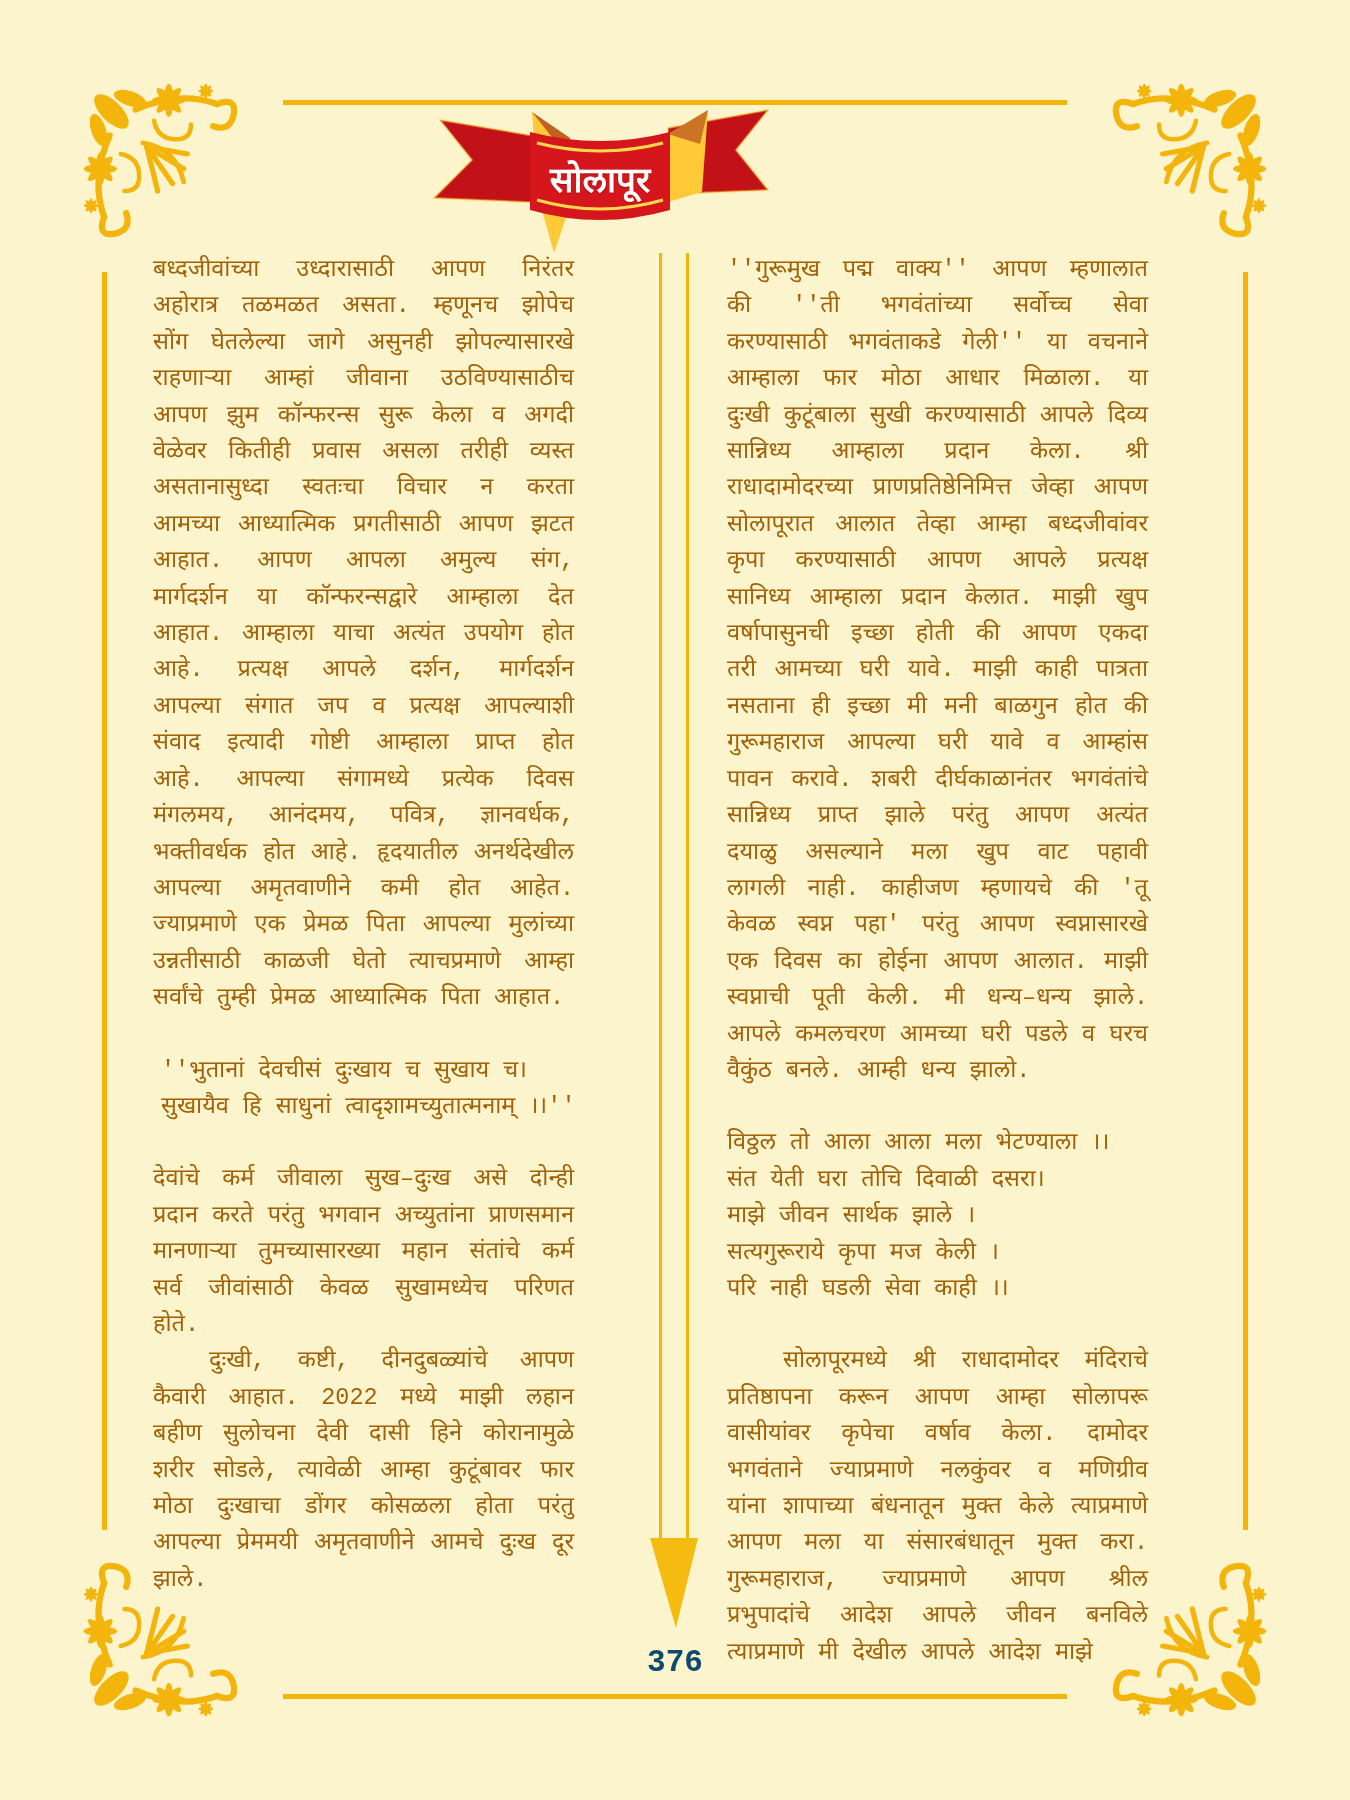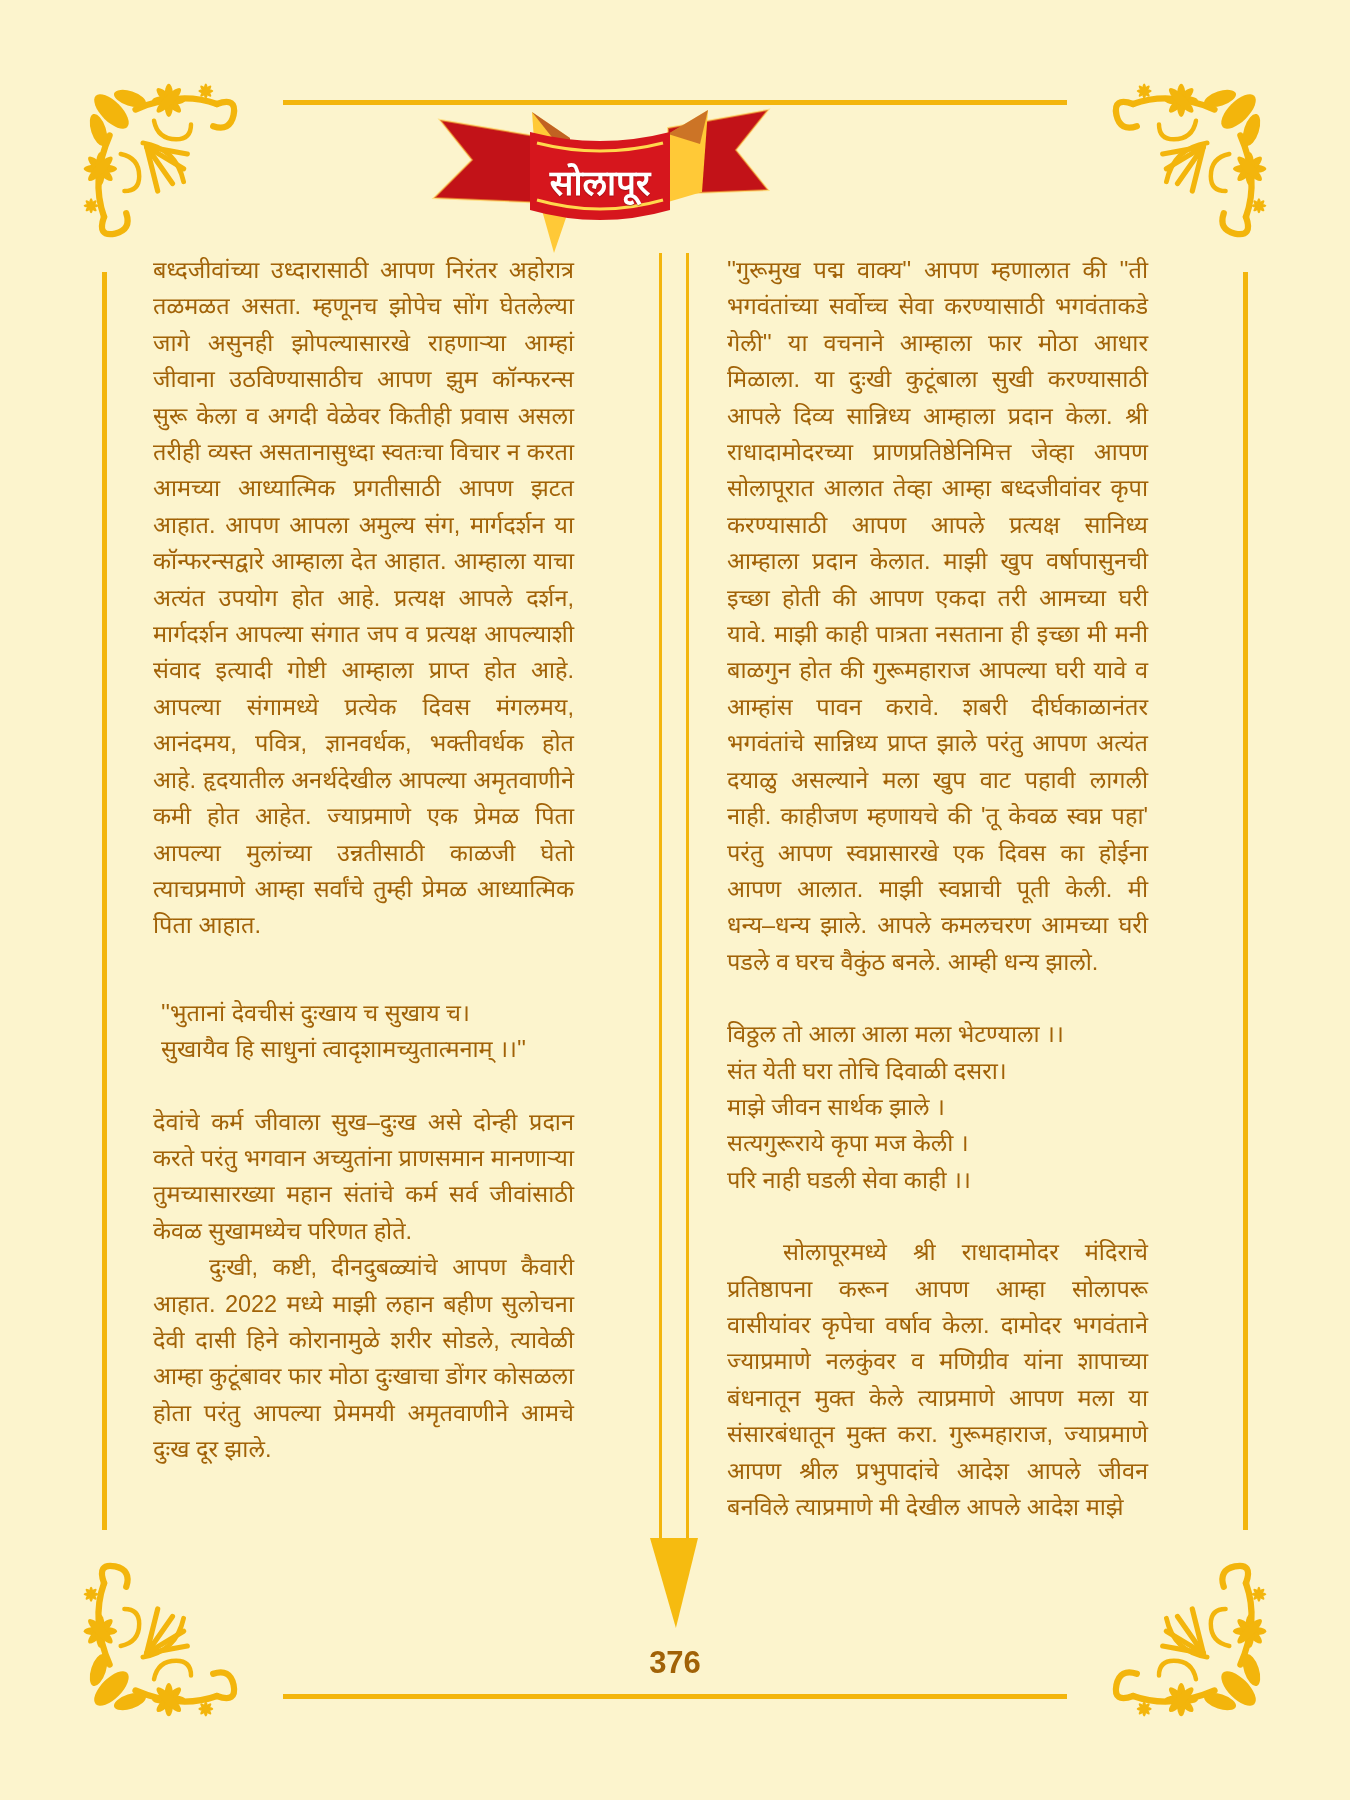--- a/index.html
+++ b/index.html
@@ -3,21 +3,21 @@
 <meta charset="utf-8">
 <style>
   html,body{margin:0;padding:0;}
   body{
     width:1350px;height:1800px;
     font-family:"Liberation Sans","DejaVu Sans",sans-serif;
     background:#FCF4CD;
   }
   .page{
     position:relative;width:1350px;height:1800px;
-    background:#FCF4CD;overflow:hidden;
+    background:#FCF4CD;overflow:hidden;font-family:Liberation Mono, monospace;
   }
   
   .frame-line{position:absolute;background:#F3B50C;}
   .frame-top   {left:283px;width:784px;top:100px;height:5px;}
   .frame-bottom{left:283px;width:784px;top:1694px;height:5px;}
   .frame-left  {left:102px;width:5px;top:272px;height:1258px;}
   .frame-right {left:1243px;width:5px;top:272px;height:1258px;}
   .orn{position:absolute;width:185px;height:185px;color:#F3B50C;}
   .orn-tl{left:80px;top:80px;}
   .orn-tr{left:1085px;top:80px;transform:scaleX(-1);}
@@ -43,27 +43,27 @@
   .col{
     position:absolute;top:252px;width:421px;
     color:#a16207;font-size:23.5px;line-height:36.4px;
     text-align:justify;
   }
   .col-left{left:153px;}
   .col-right{left:727px;}
   .para{margin:0;}
   .block-gap{margin-top:36px;}
   .indent{text-indent:56px;}
-  .verse{margin-top:51px;text-align:left;padding-left:8px;}
+  .verse{margin-top:36px;text-align:left;padding-left:8px;}
   .verse div{white-space:nowrap;}
   .poem{margin-top:36px;text-align:left;}
   
   .page-number{
     position:absolute;left:0;top:1645px;width:1350px;text-align:center;
-    color:#a16207;font-size:31px;font-weight:bold;
+    color:#0c4a6e;font-size:31px;font-weight:bold;
   }
 </style>
 </head>
 <body>
 
 <div class="page">
 
   <svg width="0" height="0" style="position:absolute" aria-hidden="true">
     <defs>
       <symbol id="corner-orn" viewBox="0 0 100 100">

